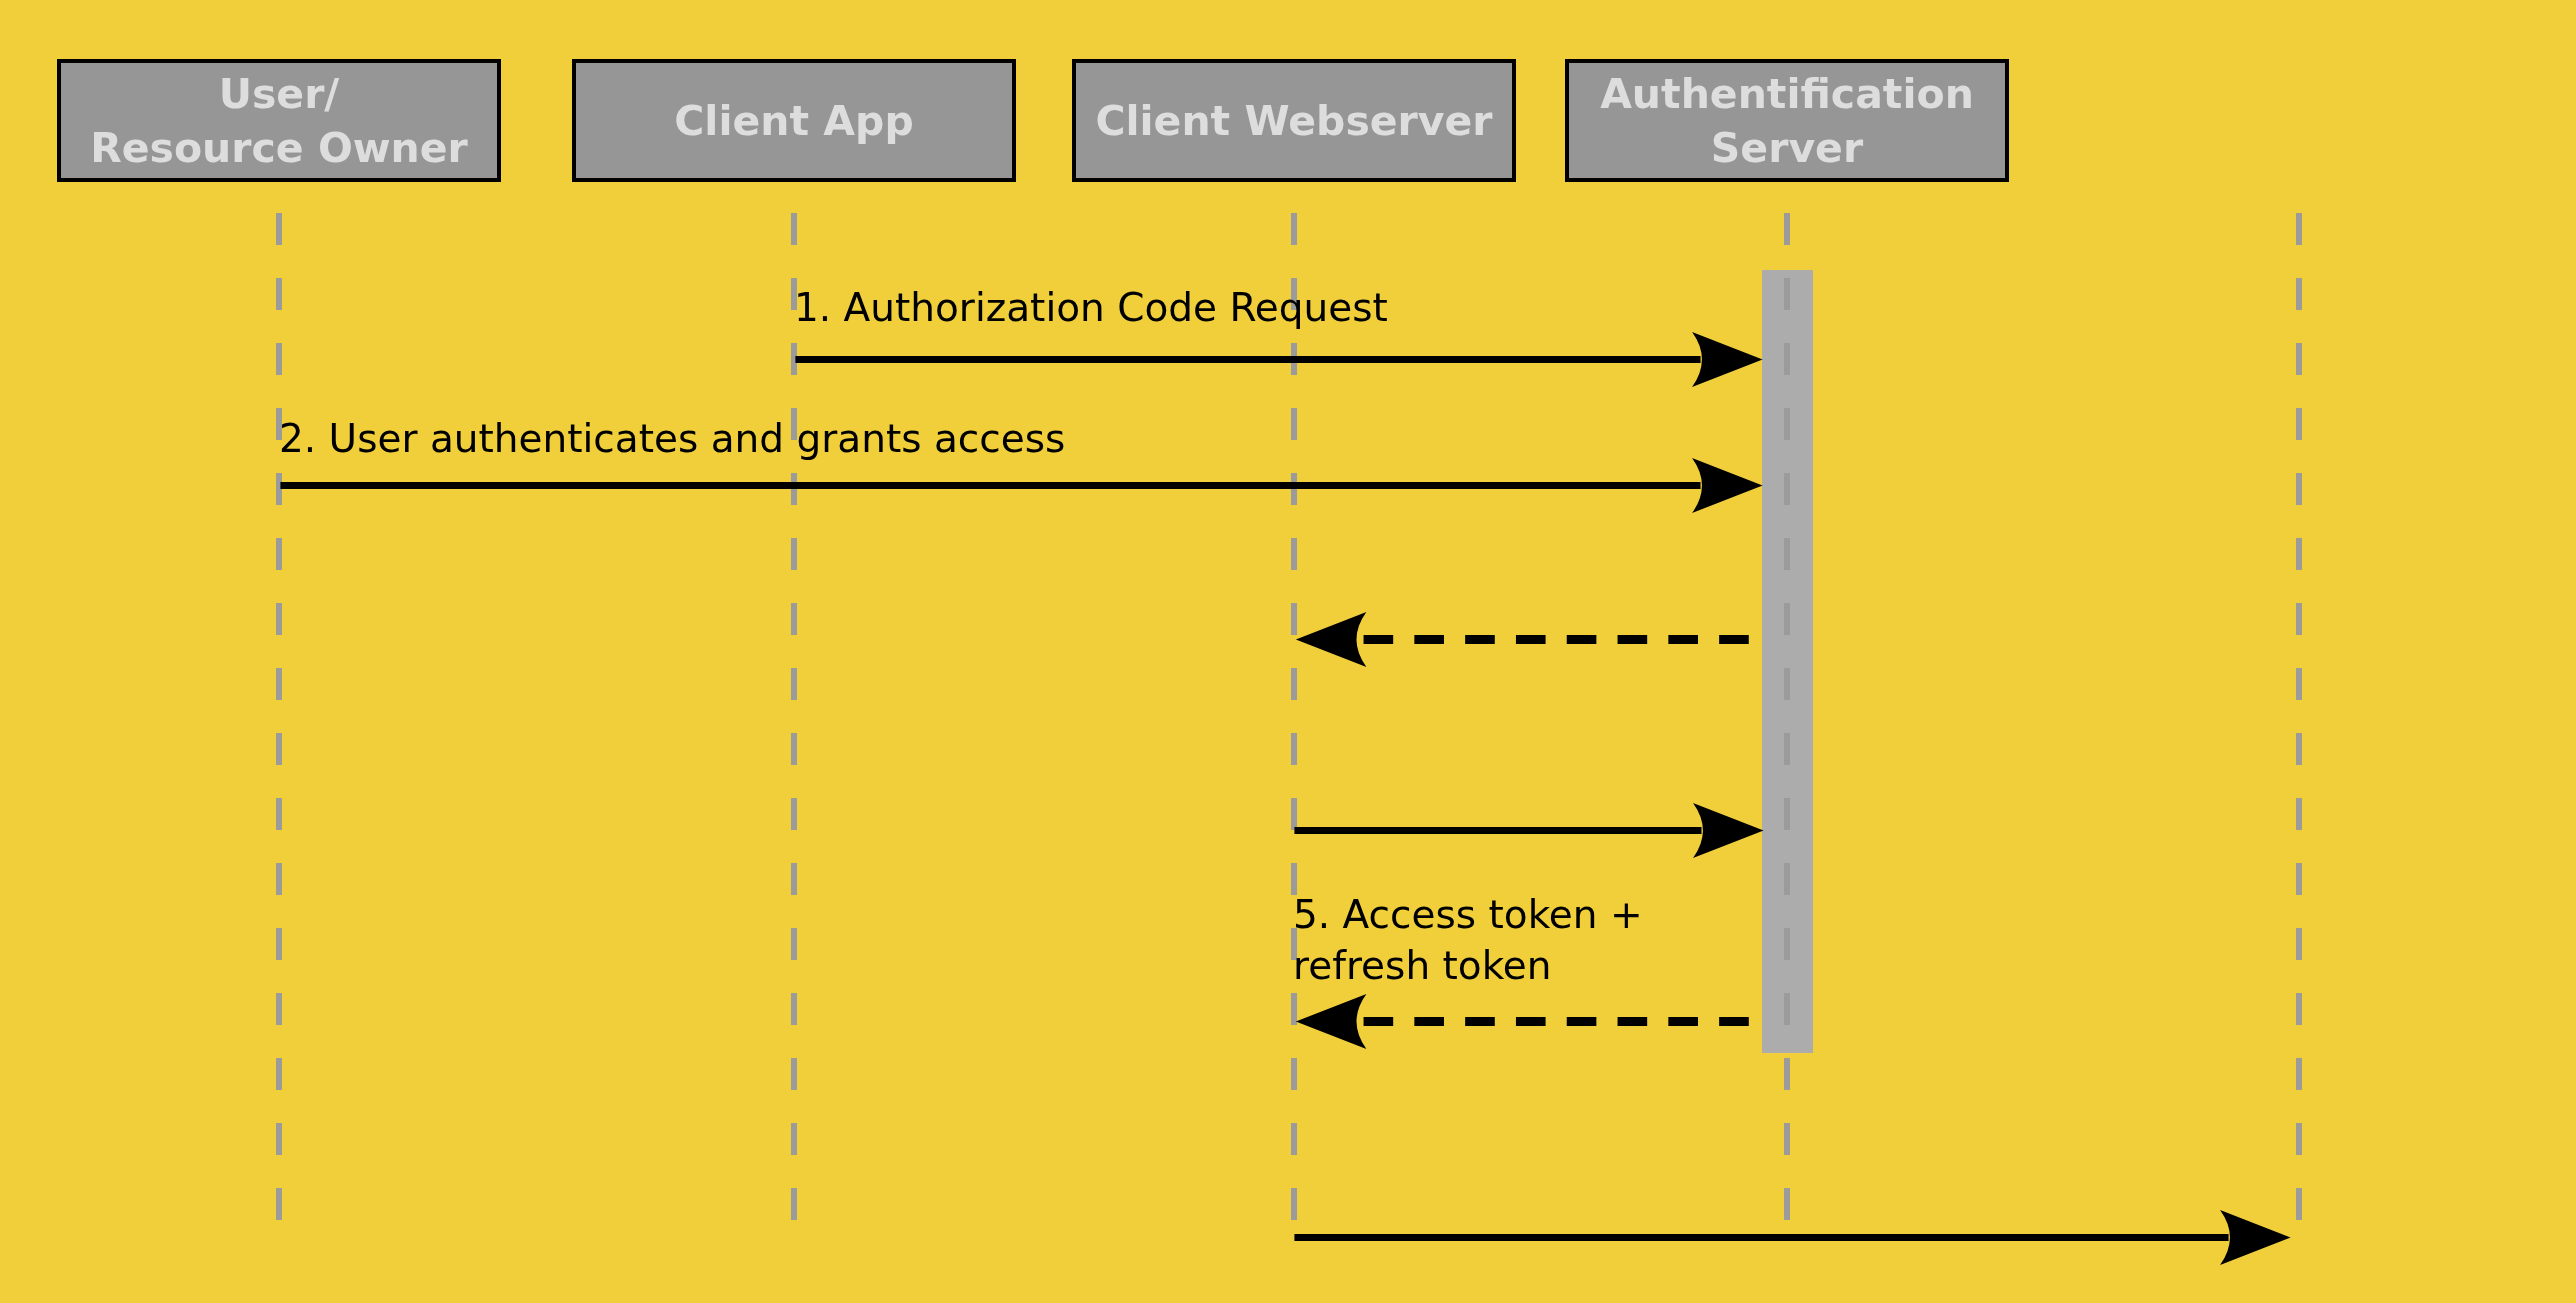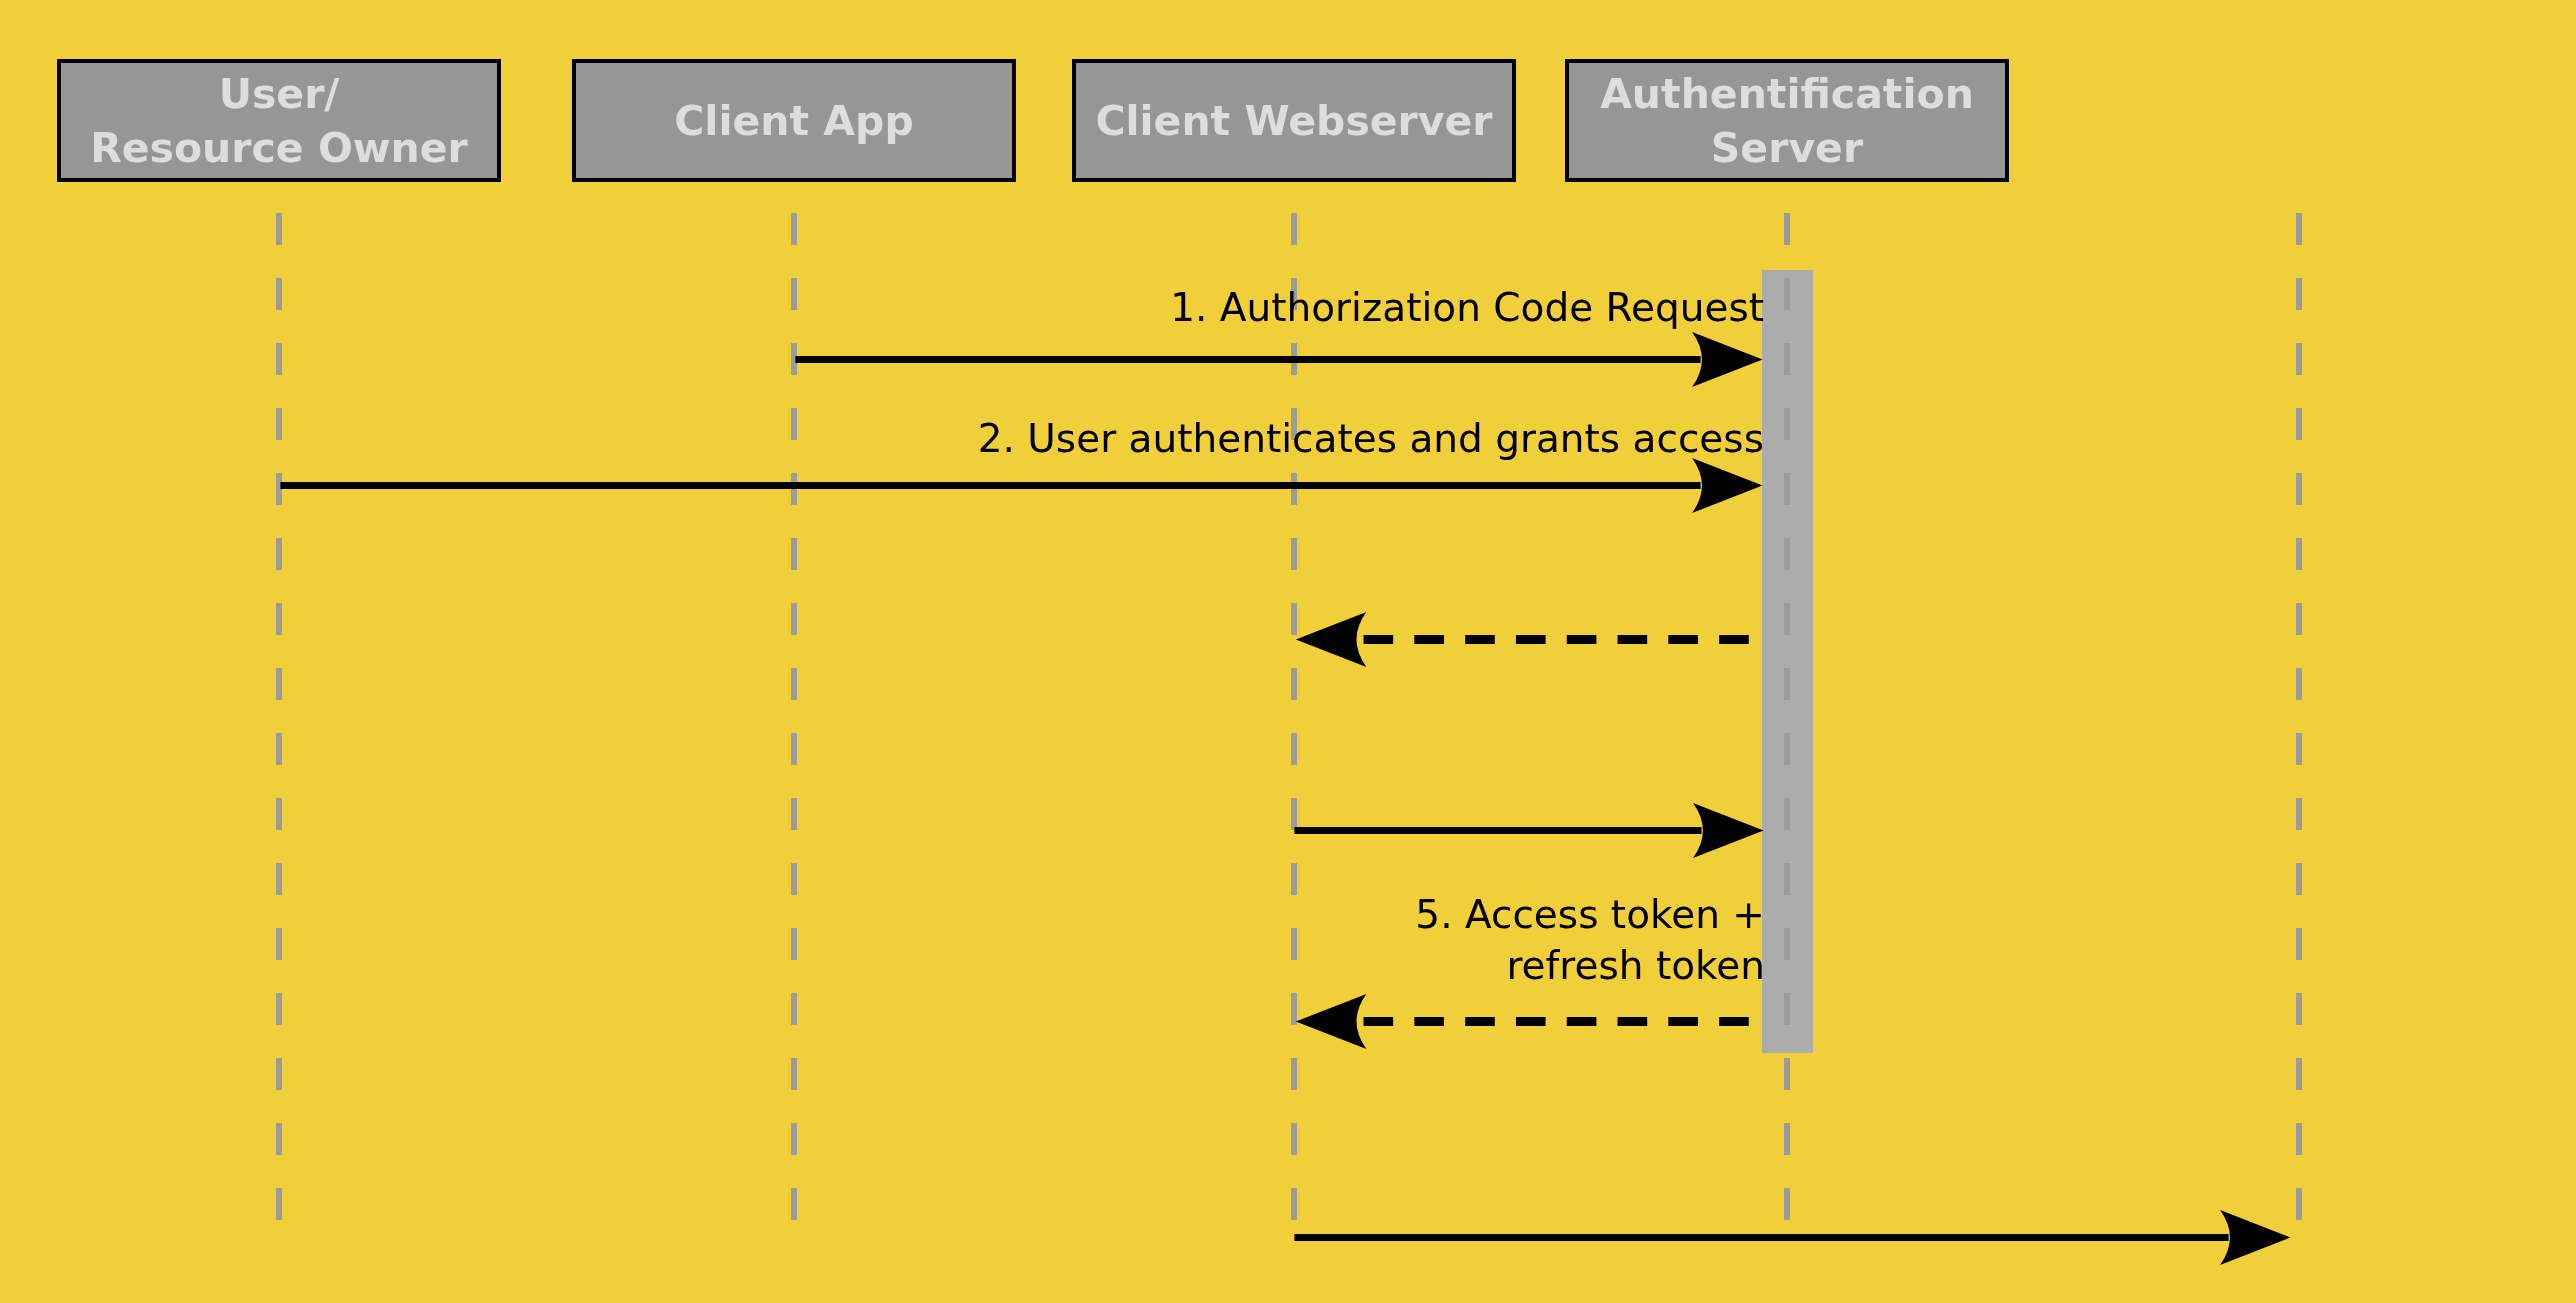--- a/index.html
+++ b/index.html
@@ -63,21 +63,21 @@
     width: 51px;
     height: 783px;
     background: var(--activation-fill);
     z-index: 1;
   }
   .msg-label {
     position: absolute;
     color: var(--message);
     font-size: 39px;
     line-height: 51px;
-    text-align: right;
+    text-align: left;
     white-space: pre-line;
     z-index: 5;
   }
   .arrow {
     position: absolute;
     height: 113px;
     z-index: 3;
     overflow: visible;
   }
   .arrow line {

